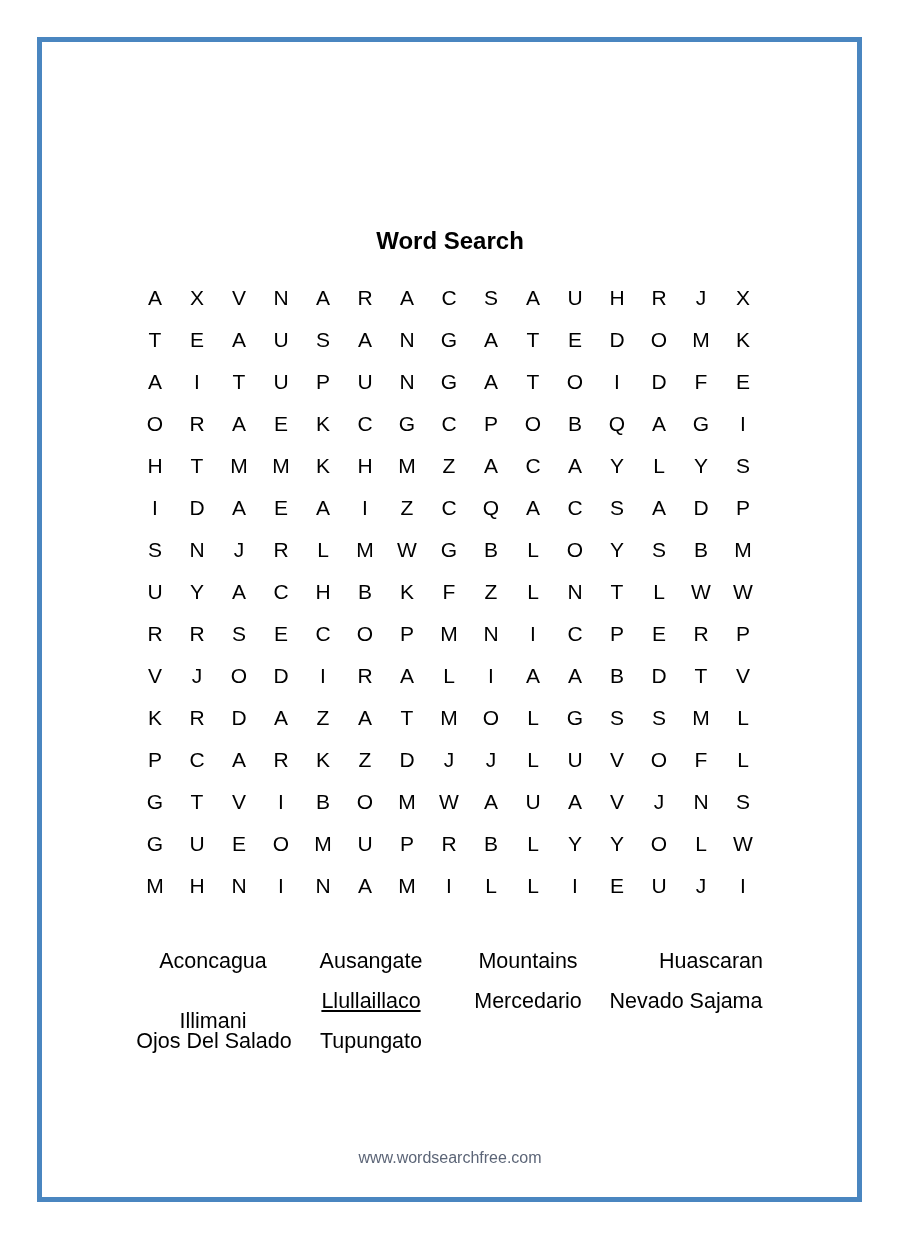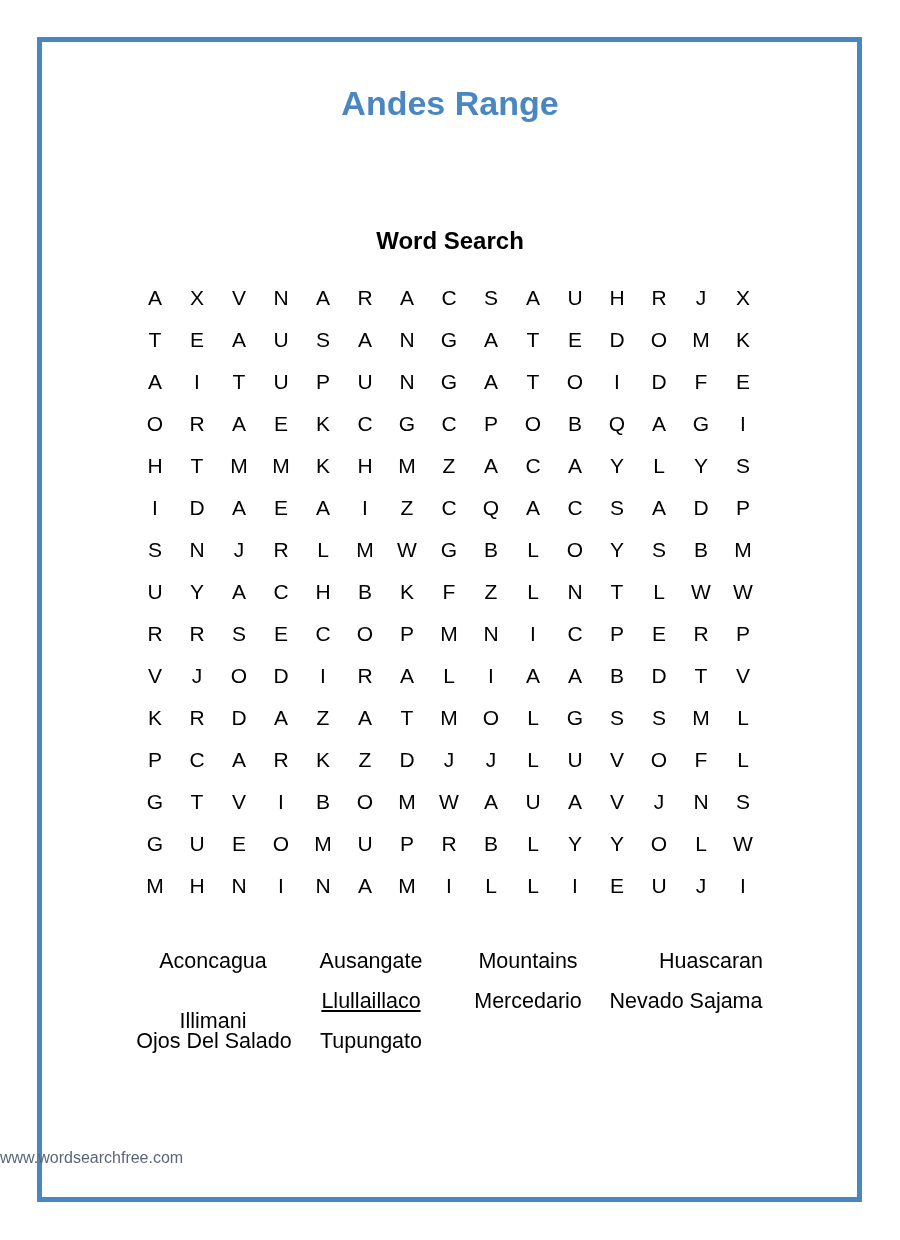--- a/index.html
+++ b/index.html
@@ -73,31 +73,31 @@
       white-space: nowrap;
       font-size: 21.5px;
       color: #000000;
       line-height: 26px;
     }
     .footer {
       position: absolute;
       left: 0;
       top: 1149px;
       width: 900px;
+      text-align: center;
       font-size: 16px;
       color: #5c6577;
     }
   </style>
 </head>
 <body>
 
 <div class="frame"></div>
 
 <div class="title">
-  <span class="line">Andes Range</span>
 </div>
 
 <div class="subtitle">Word Search</div>
 
 <div class="grid" id="grid">
     <div class="cell">A</div>
     <div class="cell">X</div>
     <div class="cell">V</div>
     <div class="cell">N</div>
     <div class="cell">A</div>

